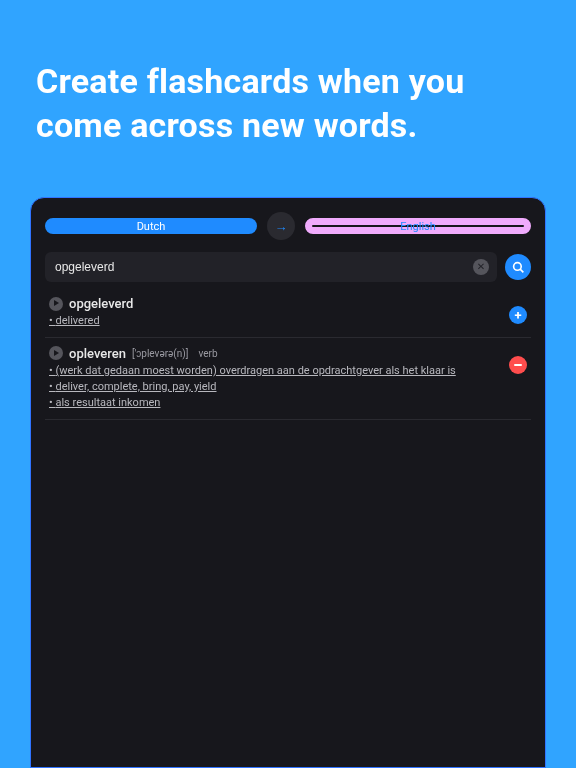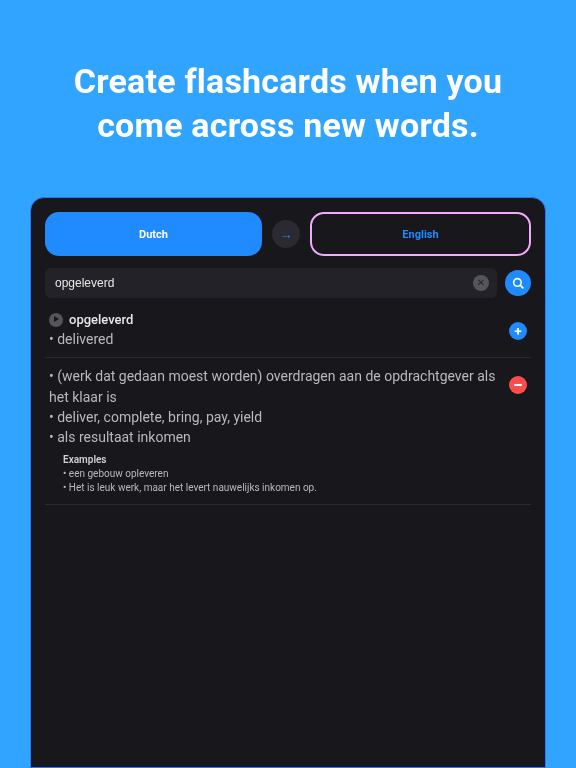--- a/index.html
+++ b/index.html
@@ -10,56 +10,55 @@
     color: #fff;
     display: flex;
     flex-direction: column;
   }
   .headline {
     padding: 60px 36px 0 36px;
     font-size: 34px;
     font-weight: 700;
     line-height: 1.28;
     letter-spacing: 0.2px;
-    text-align: center;
   }
   .window {
     margin: 50px 30px 0 30px;
     flex: 1;
     background: #17171c;
     border: 1px solid #3073ff;
     border-radius: 14px 14px 0 0;
     padding: 14px 14px 0 14px;
     display: flex;
     flex-direction: column;
     overflow: hidden;
   }
   .lang-row {
     display: flex;
     align-items: center;
     gap: 10px;
     margin-bottom: 12px;
   }
   .pill {
     flex: 1;
-    height: 44px;
+    height: 16px;
     border-radius: 14px;
     display: flex;
     align-items: center;
     justify-content: center;
     font-size: 11px;
-    font-weight: 700;
+    font-weight: 400;
     cursor: pointer;
   }
   .pill.active {
     background: #1f8bff;
     color: #fff;
   }
   .pill.inactive {
-    border: 2px solid #f0abfc;
+    border: 7px solid #f0abfc;
     color: #1f8bff;
     background: transparent;
   }
   .swap-btn {
     width: 28px;
     height: 28px;
     border-radius: 50%;
     background: #2a2a30;
     display: flex;
     align-items: center;
@@ -154,23 +153,24 @@
     color: #9a9aa2;
     font-size: 10px;
   }
   .pos {
     color: #9a9aa2;
     font-size: 10px;
     margin-left: 4px;
   }
   .defs {
     color: #b8b8be;
-    font-size: 14px;
+    font-size: 11px;
     line-height: 1.45;
     padding-left: 0;
+    text-decoration: underline;
   }
   .defs .line::before { content: "• "; }
   .examples-block {
     margin-top: 6px;
     margin-left: 14px;
   }
   .examples-title {
     color: #d0d0d4;
     font-size: 10px;
     font-weight: 600;
@@ -247,30 +247,31 @@
           <div class="line">delivered</div>
         </div>
       </div>
       <div class="action-btn add-btn">
         <span>+</span>
       </div>
     </div>
 
     <div class="entry">
       <div class="content">
+        <div class="headword-row">
+          <div class="play-btn"></div>
+          <span class="headword">opleveren</span>
+          <span class="pron">['ɔplevərə(n)]</span>
+          <span class="pos">verb</span>
+        </div>
         <div class="defs">
           <div class="line">(werk dat gedaan moest worden) overdragen aan de opdrachtgever als het klaar is</div>
           <div class="line">deliver, complete, bring, pay, yield</div>
           <div class="line">als resultaat inkomen</div>
         </div>
-        <div class="examples-block">
-          <div class="examples-title">Examples</div>
-          <div class="example-line">een gebouw opleveren</div>
-          <div class="example-line">Het is leuk werk, maar het levert nauwelijks inkomen op.</div>
-        </div>
       </div>
       <div class="action-btn remove-btn">
         <div class="bar"></div>
       </div>
     </div>
 
   </div>
 </div>
 
 </body></html>

